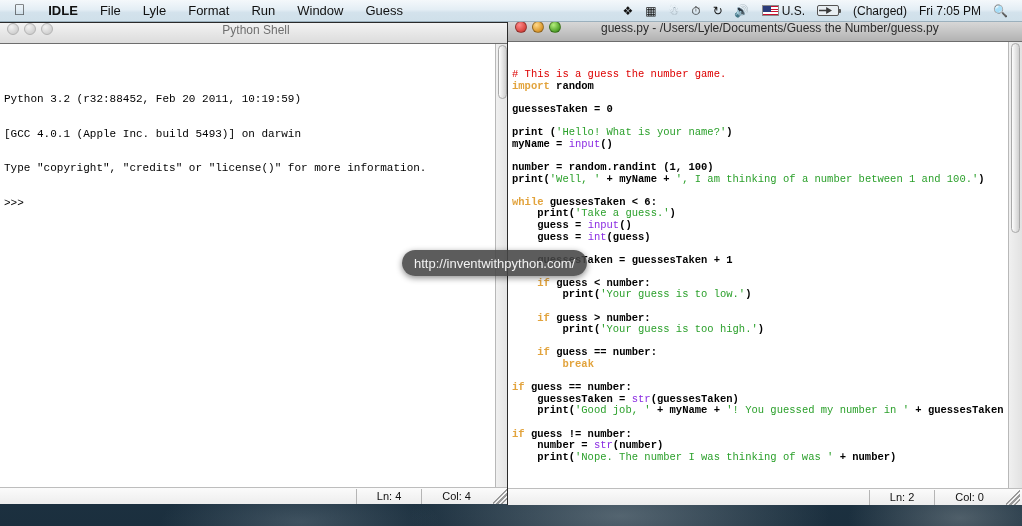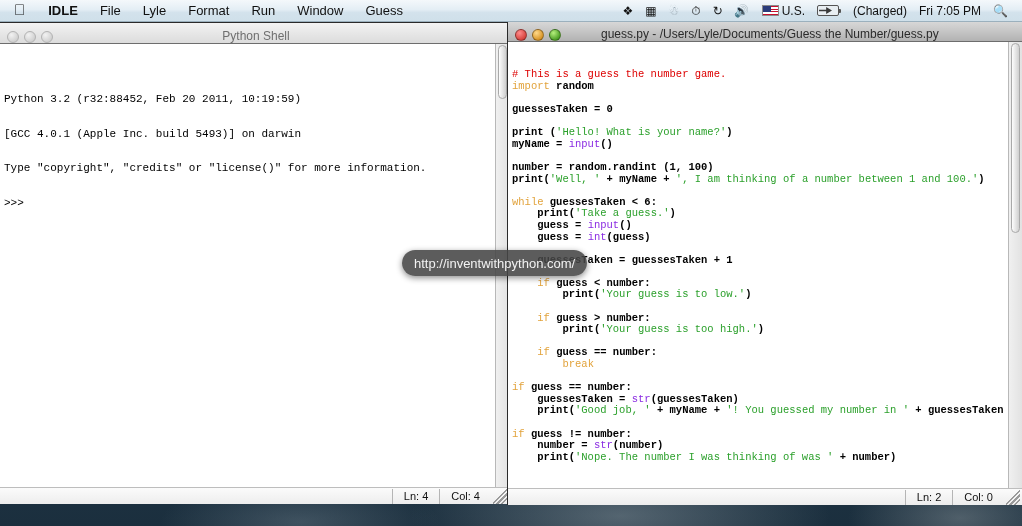--- a/index.html
+++ b/index.html
@@ -125,21 +125,21 @@
 
   
   .window {
     position: absolute;
     background: #fff;
     border: 1px solid #2a2a2a;
   }
   .titlebar {
     height: 21px;
     display: flex;
-    align-items: flex-end;
+    align-items: flex-start;
     position: relative;
     font-size: 12px;
     border-bottom: 1px solid #6d6d6d;
   }
   .titlebar.active {
     background: linear-gradient(180deg, #d9d9d9 0%, #c6c6c6 50%, #b2b2b2 100%);
     gap: 32px;
   }
   .titlebar.inactive {
     background: linear-gradient(180deg, #f3f3f3 0%, #e7e7e7 50%, #dcdcdc 100%);
@@ -190,21 +190,21 @@
   .shellarea {
     font-family: Liberation Mono, monospace;
     font-size: 11px;
     line-height: 11.5px;
     white-space: pre;
     color: #000;
   }
 
   
   .tk-comment { color: #dd0000; }
-  .tk-kw      { color: #e2a33c; font-weight: normal; }
+  .tk-kw      { color: #e2a33c; font-weight: bold; }
   .tk-builtin { color: #8a2be2; }
   .tk-str     { color: #2ba02b; }
   .tk-plain   { color: #000; font-weight: bold; }
 
   
   .vscroll {
     position: absolute;
     top: 0; right: 0;
     width: 14px;
     background: linear-gradient(90deg, #f0f0f0, #e2e2e2);
@@ -224,21 +224,21 @@
     background: linear-gradient(180deg, #fbfbfb, #ededed);
     border-top: 1px solid #bdbdbd;
     display: flex;
     align-items: center;
     justify-content: flex-end;
     font-size: 11px;
     color: #111;
     padding-right: 2px;
   }
   .statusbar .cell {
-    padding: 0 11px;
+    padding: 0 20px;
     border-left: 1px solid #b5b5b5;
     line-height: 15px;
     white-space: nowrap;
   }
   .grip {
     width: 14px; height: 15px;
     margin-left: 2px;
     background:
       linear-gradient(135deg, transparent 45%, #9a9a9a 45%, #9a9a9a 52%, transparent 52%),
       linear-gradient(135deg, transparent 62%, #9a9a9a 62%, #9a9a9a 69%, transparent 69%),

